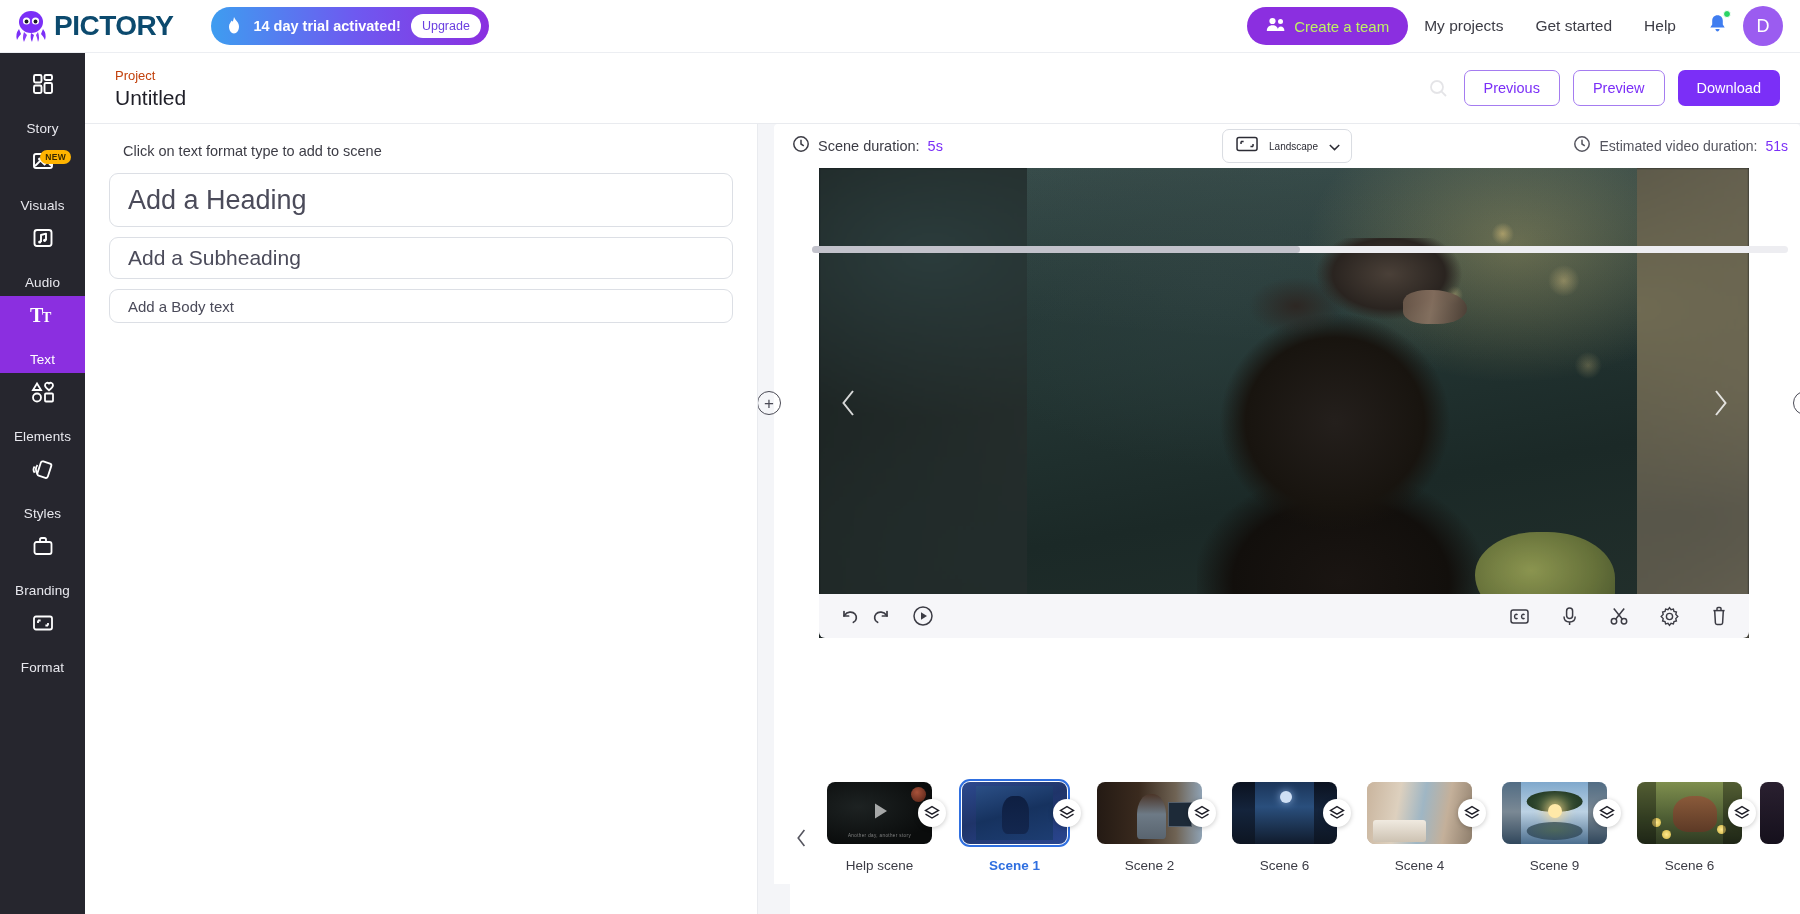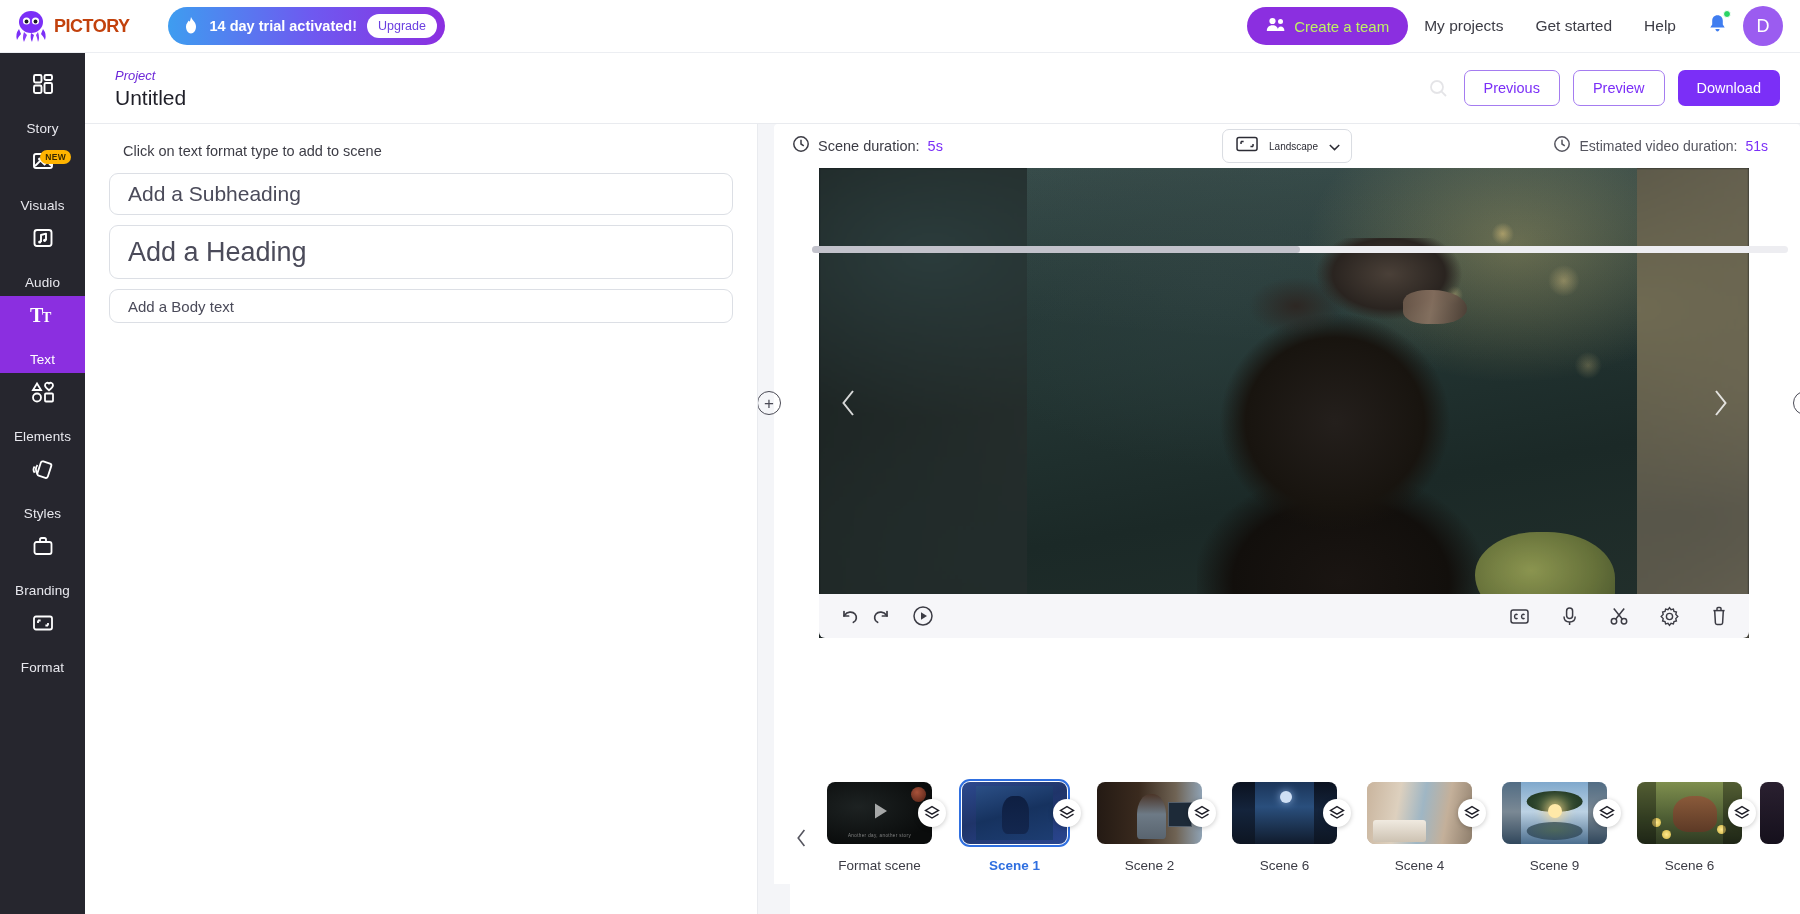--- a/index.html
+++ b/index.html
@@ -14,21 +14,21 @@
 
   
   .topbar {
     position: absolute; top: 0; left: 0; width: 1800px; height: 53px;
     background: #ffffff; display: flex; align-items: center;
     border-bottom: 1px solid #eceef2; z-index: 30;
   }
   .logo-wrap { display: flex; align-items: center; margin-left: 12px; gap: 4px; }
   .logo-octo { width: 38px; height: 34px; position: relative; }
   .logo-text {
-    font-size: 18px; font-weight: bold; color: #c2410c;
+    font-size: 28px; font-weight: bold; color: #0c4a6e;
     letter-spacing: -0.5px; font-family: "Liberation Sans", sans-serif;
     position: relative;
   }
 
   .trial-pill {
     margin-left: 38px; height: 38px; border-radius: 19px;
     background: linear-gradient(90deg, #3e9df0 0%, #6e59f0 52%, #8b2fe0 100%);
     display: flex; align-items: center; padding: 0 8px 0 14px; gap: 10px;
     cursor: pointer;
   }
@@ -86,21 +86,21 @@
     border-radius: 7px; padding: 2px 5px; letter-spacing: 0.3px;
   }
 
   
   .proj-header {
     position: absolute; top: 53px; left: 85px; width: 1715px; height: 71px;
     background: #fff; border-bottom: 1px solid #e9ebef;
     display: flex; align-items: center; z-index: 10;
   }
   .proj-meta { margin-left: 30px; }
-  .proj-kicker { font-size: 13px; color: #6d28d9; line-height: 1.5; font-style: italic; }
+  .proj-kicker { font-size: 13px; color: #c2410c; line-height: 1.5; }
   .proj-title { font-size: 21px; color: #1f1f28; font-weight: 400; margin-top: 1px; }
   .proj-actions { margin-left: auto; display: flex; align-items: center; gap: 13px; padding-right: 20px; }
   .btn-outline {
     height: 36px; padding: 0 19px; border-radius: 7px;
     border: 1px solid #a57cf0; background: #fff; color: #7b2ff7;
     font-size: 14.5px; cursor: pointer; font-family: "Liberation Sans", sans-serif;
   }
   .btn-solid {
     height: 36px; padding: 0 19px; border-radius: 7px; border: none;
     background: #7b2ff7; color: #fff; font-size: 14.5px; cursor: pointer;
@@ -128,21 +128,21 @@
   
   .right-area {
     position: absolute; top: 124px; left: 758px; width: 1042px; height: 790px;
     background: #f4f5f8; overflow: hidden;
   }
   .canvas-pane {
     position: absolute; top: 0; left: 16px; width: 1026px; height: 760px;
     background: #fff; border-radius: 4px 4px 0 0;
   }
   .dur-bar {
-    height: 44px; display: flex; align-items: center; padding: 0 32px 0 18px;
+    height: 44px; display: flex; align-items: center; padding: 0 12px 0 18px;
     position: relative;
   }
   .dur-left { display: flex; align-items: center; gap: 8px; }
   .dur-label { font-size: 14.5px; color: #3c3c45; }
   .dur-value { font-size: 14.5px; color: #7b2ff7; font-weight: 500; }
   .ratio-select {
     position: absolute; left: 50%; transform: translateX(-50%);
     height: 34px; border: 1px solid #d9dce2; border-radius: 7px; background: #fff;
     display: flex; align-items: center; gap: 11px; padding: 0 11px 0 13px; cursor: pointer;
   }
@@ -538,22 +538,22 @@
     </span>
     <button class="btn-outline">Previous</button>
     <button class="btn-outline">Preview</button>
     <button class="btn-solid">Download</button>
   </div>
 </div>
 
 <div class="left-panel">
   <div class="panel-hint">Click on text format type to add to scene</div>
   <div class="fmt-list">
+    <div class="fmt-box fmt-heading">Add a Heading</div>
     <div class="fmt-box fmt-sub">Add a Subheading</div>
-    <div class="fmt-box fmt-heading">Add a Heading</div>
     <div class="fmt-box fmt-body">Add a Body text</div>
   </div>
 </div>
 
 <div class="right-area">
   <div class="canvas-pane">
 
     <div class="dur-bar">
       <div class="dur-left">
         <span>
@@ -717,21 +717,21 @@
               </div>
               <div class="intro-caption">Another day, another story</div>
             </div>
             <div class="layer-btn">
               <svg width="16" height="16" viewBox="0 0 16 16" fill="none" stroke="#1f1f28" stroke-width="1.4">
                 <path d="M8 1.6 L14.5 5.4 L8 9.2 L1.5 5.4 Z"></path>
                 <path d="M1.5 9.2 L8 13 L14.5 9.2"></path>
               </svg>
             </div>
           </div>
-          <div class="scene-name">Format scene</div>
+          <div class="scene-name">Help scene</div>
         </div>
 
         <div class="scene selected">
           <div class="thumb-row">
             <div class="thumb art-s1">
               <div class="inner"></div>
               <div class="fig"></div>
             </div>
             <div class="layer-btn">
               <svg width="16" height="16" viewBox="0 0 16 16" fill="none" stroke="#1f1f28" stroke-width="1.4">

